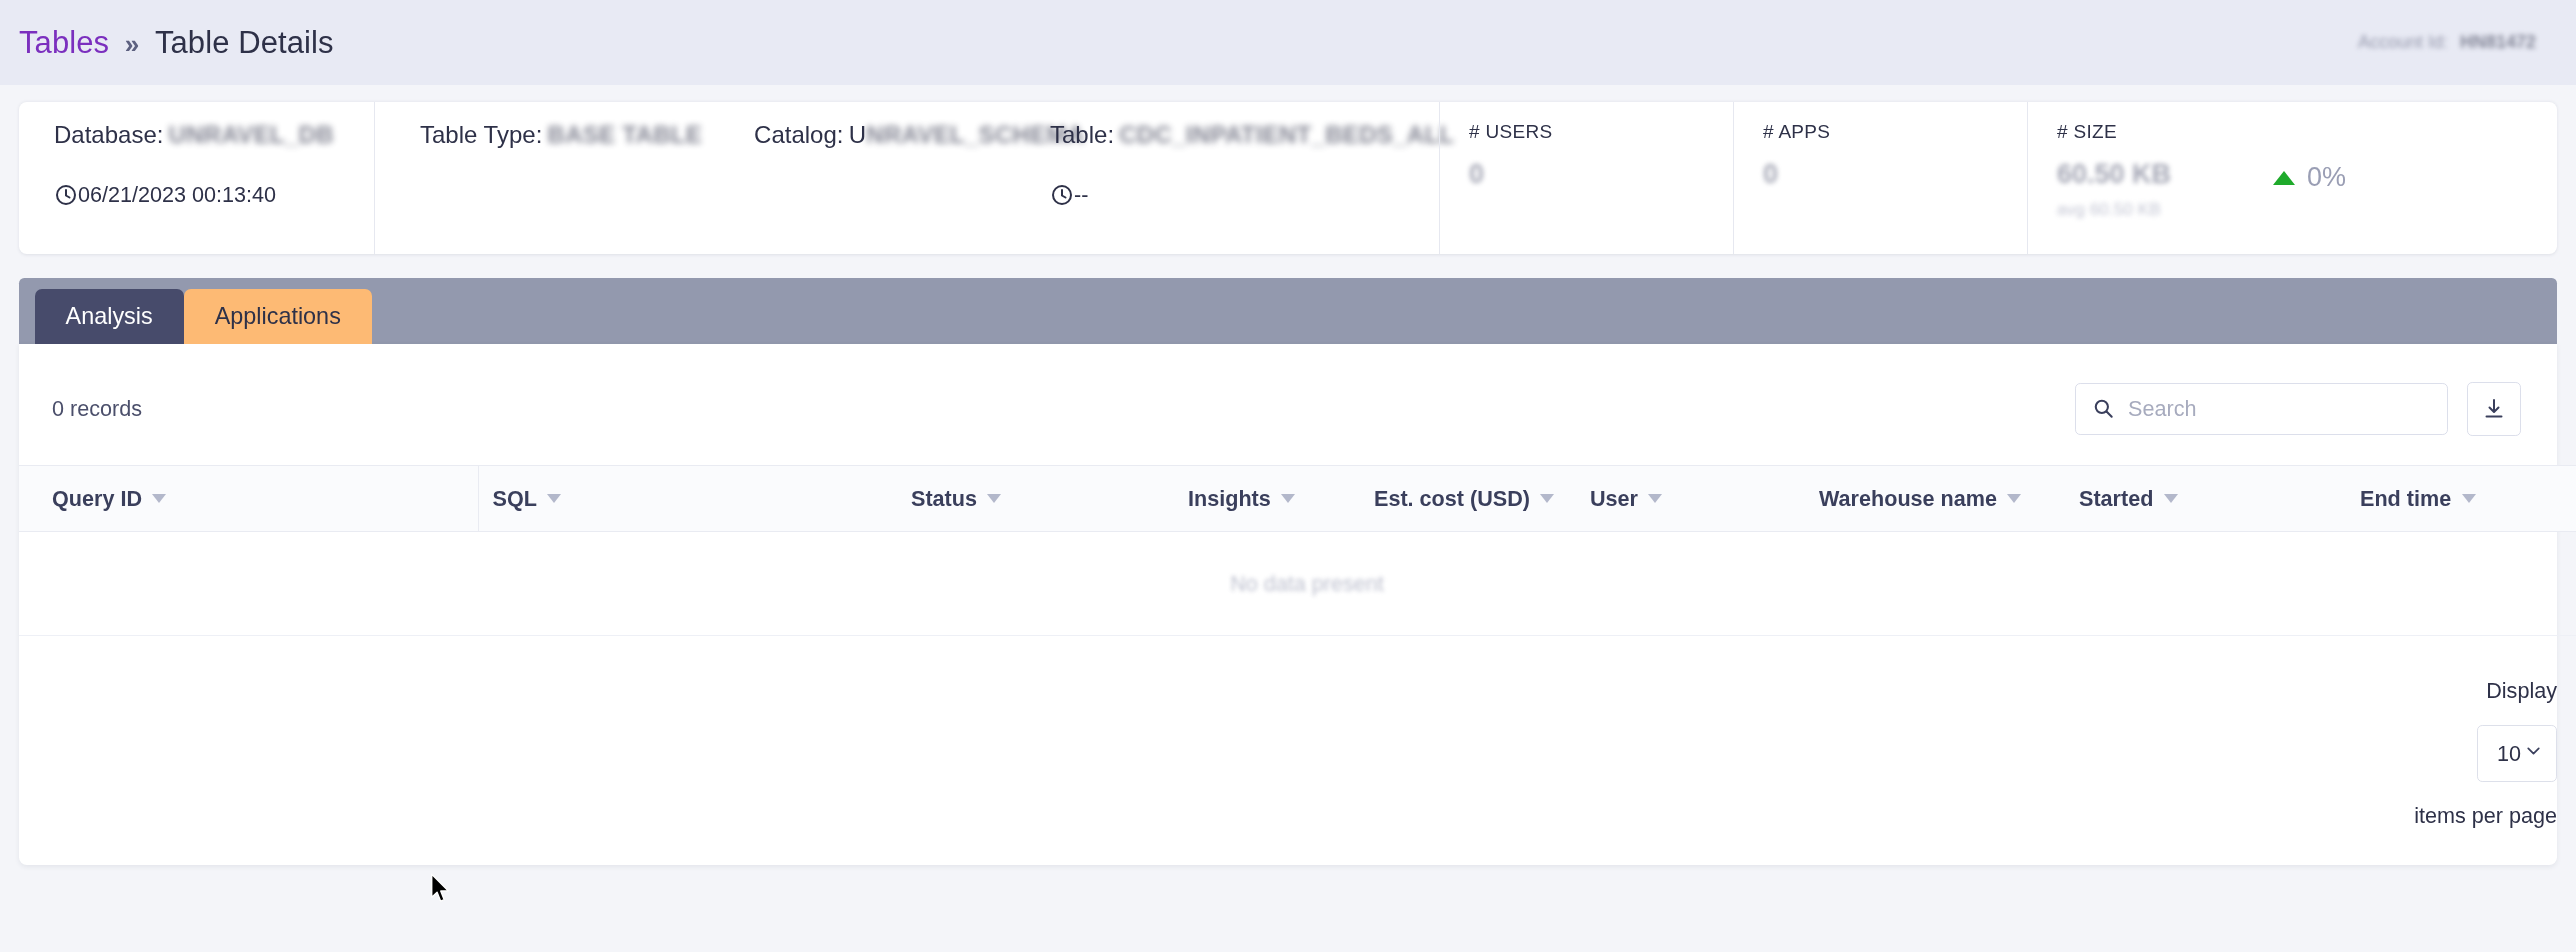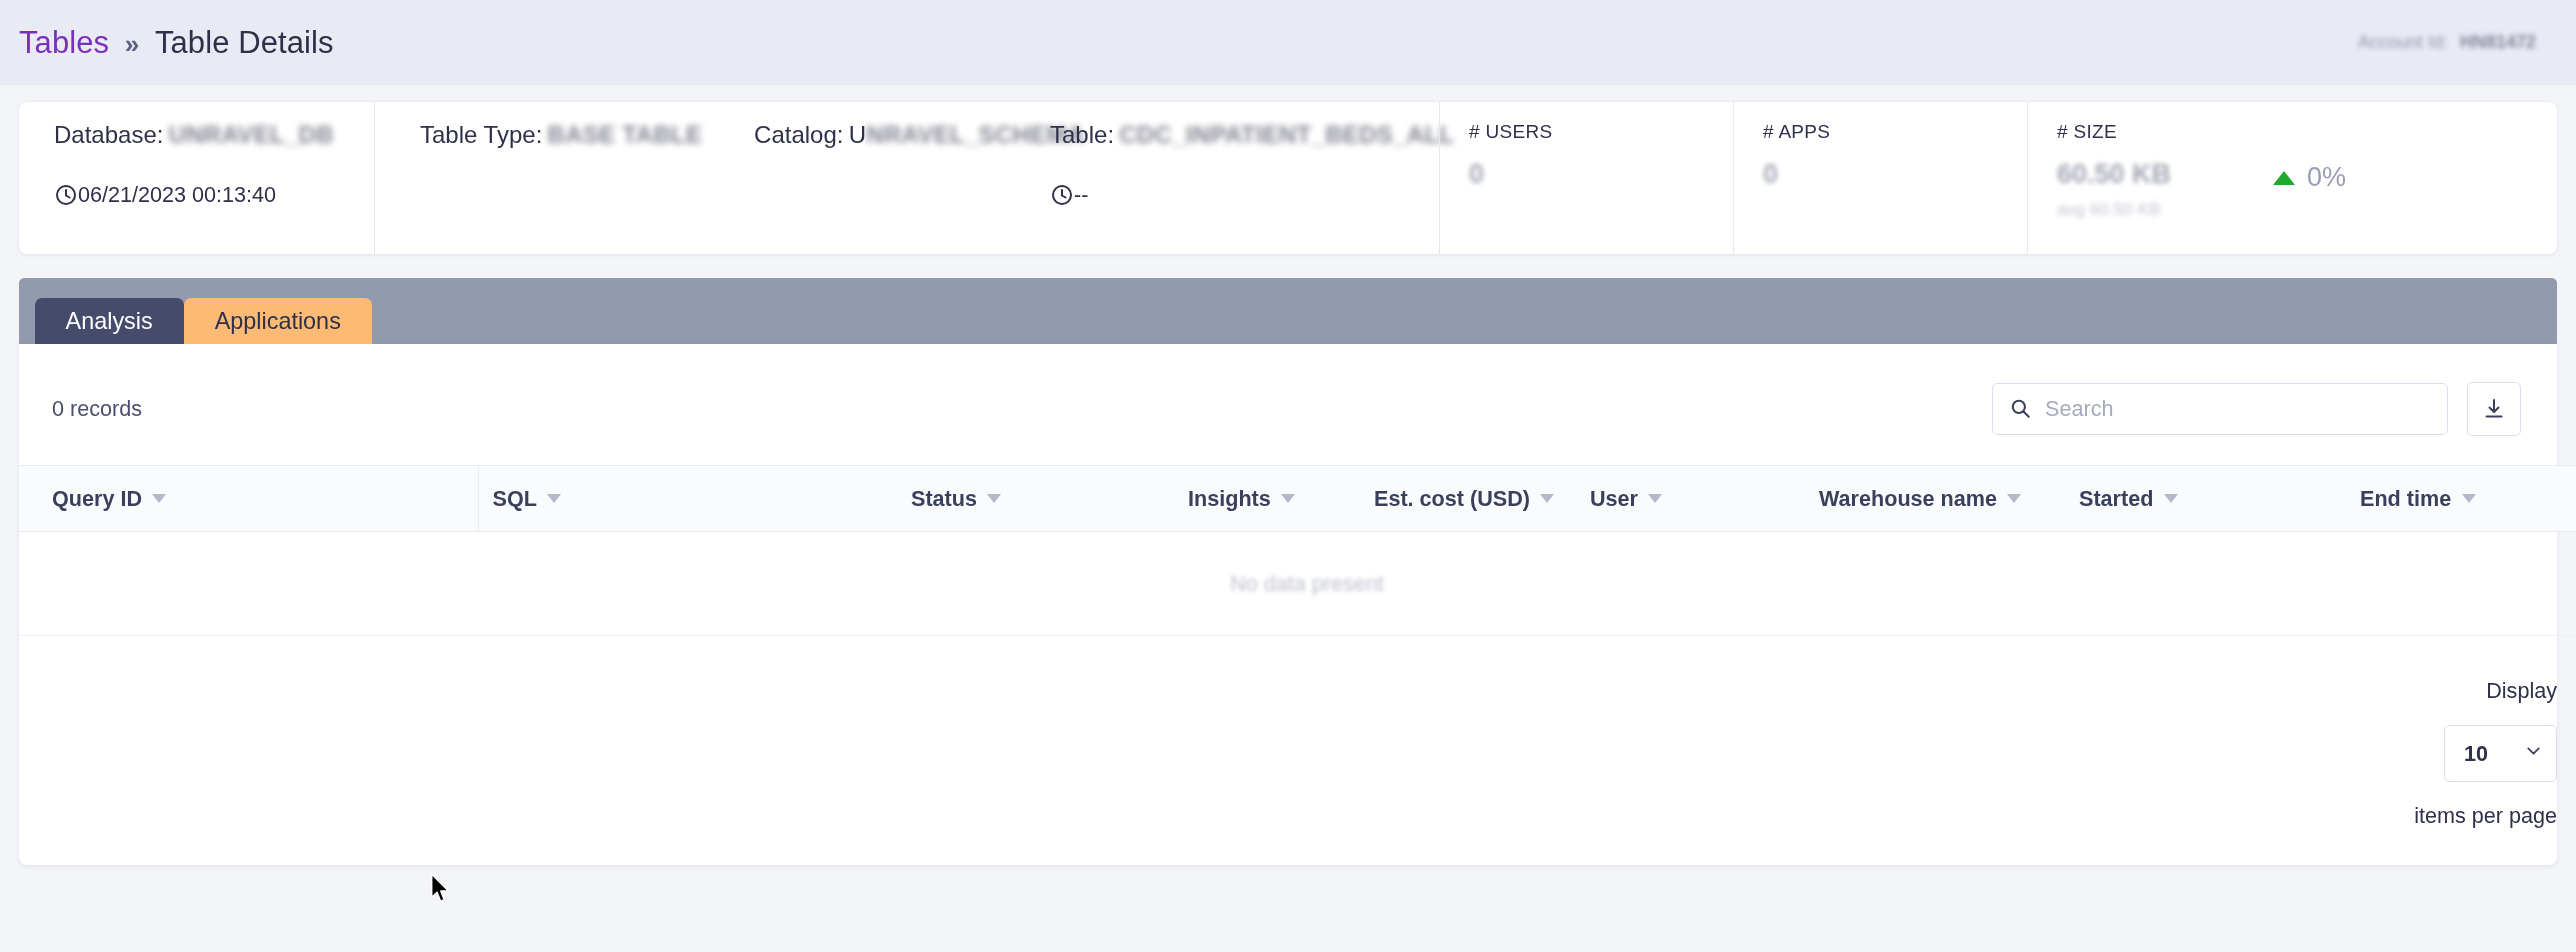--- a/index.html
+++ b/index.html
@@ -174,21 +174,21 @@
     margin-top: 24px;
     background: #9399ae;
     border-radius: 5.2px 5.2px 0 0;
     height: 66px;
     display: flex;
     align-items: flex-end;
     padding-left: 15.6px;
     overflow: hidden;
   }
   .tab {
-    height: 46px;
+    height: 55px;
     padding: 0 31px;
     display: flex;
     align-items: center;
     font-size: 23.4px;
     border-radius: 7px 7px 0 0;
     cursor: pointer;
     white-space: nowrap;
     justify-content: center;
   }
   .tab.inactive { background: #474b6b; color: #ffffff; }
@@ -204,21 +204,21 @@
   }
   .toolbar {
     display: flex;
     align-items: center;
     justify-content: space-between;
     padding: 38px 36px 29px 33px;
   }
   .records-text { font-size: 21.6px; color: #4b4f6b; }
   .toolbar-right { display: flex; align-items: center; gap: 19px; }
   .search-box {
-    width: 456px;
+    width: 373px;
     height: 52px;
     border: 0.9px solid #dcdfeb;
     border-radius: 5.2px;
     display: flex;
     align-items: center;
     padding: 0 15.6px;
     gap: 14px;
     background: #fff;
   }
   .search-input {
@@ -293,31 +293,30 @@
     display: flex;
     align-items: flex-end;
     gap: 21px;
     padding: 42px 0 0 33px;
     font-size: 21.6px;
     color: #2e3148;
     flex-direction: column;
   }
   .select-wrap {
     position: relative;
-    width: 113px;
+    width: 80px;
     height: 57px;
     border: 0.9px solid #dde0ea;
     border-radius: 5.2px;
     background: #fff;
     display: flex;
     align-items: center;
     justify-content: space-between;
     padding: 0 12px 0 19px;
     cursor: pointer;
-    font-weight: bold;
   }
   .select-value { font-size: 21.6px; color: #2e3148; }
 
   
   .cursor {
     position: absolute;
     left: 430px;
     top: 873px;
     width: 22.5px;
     height: 33px;

